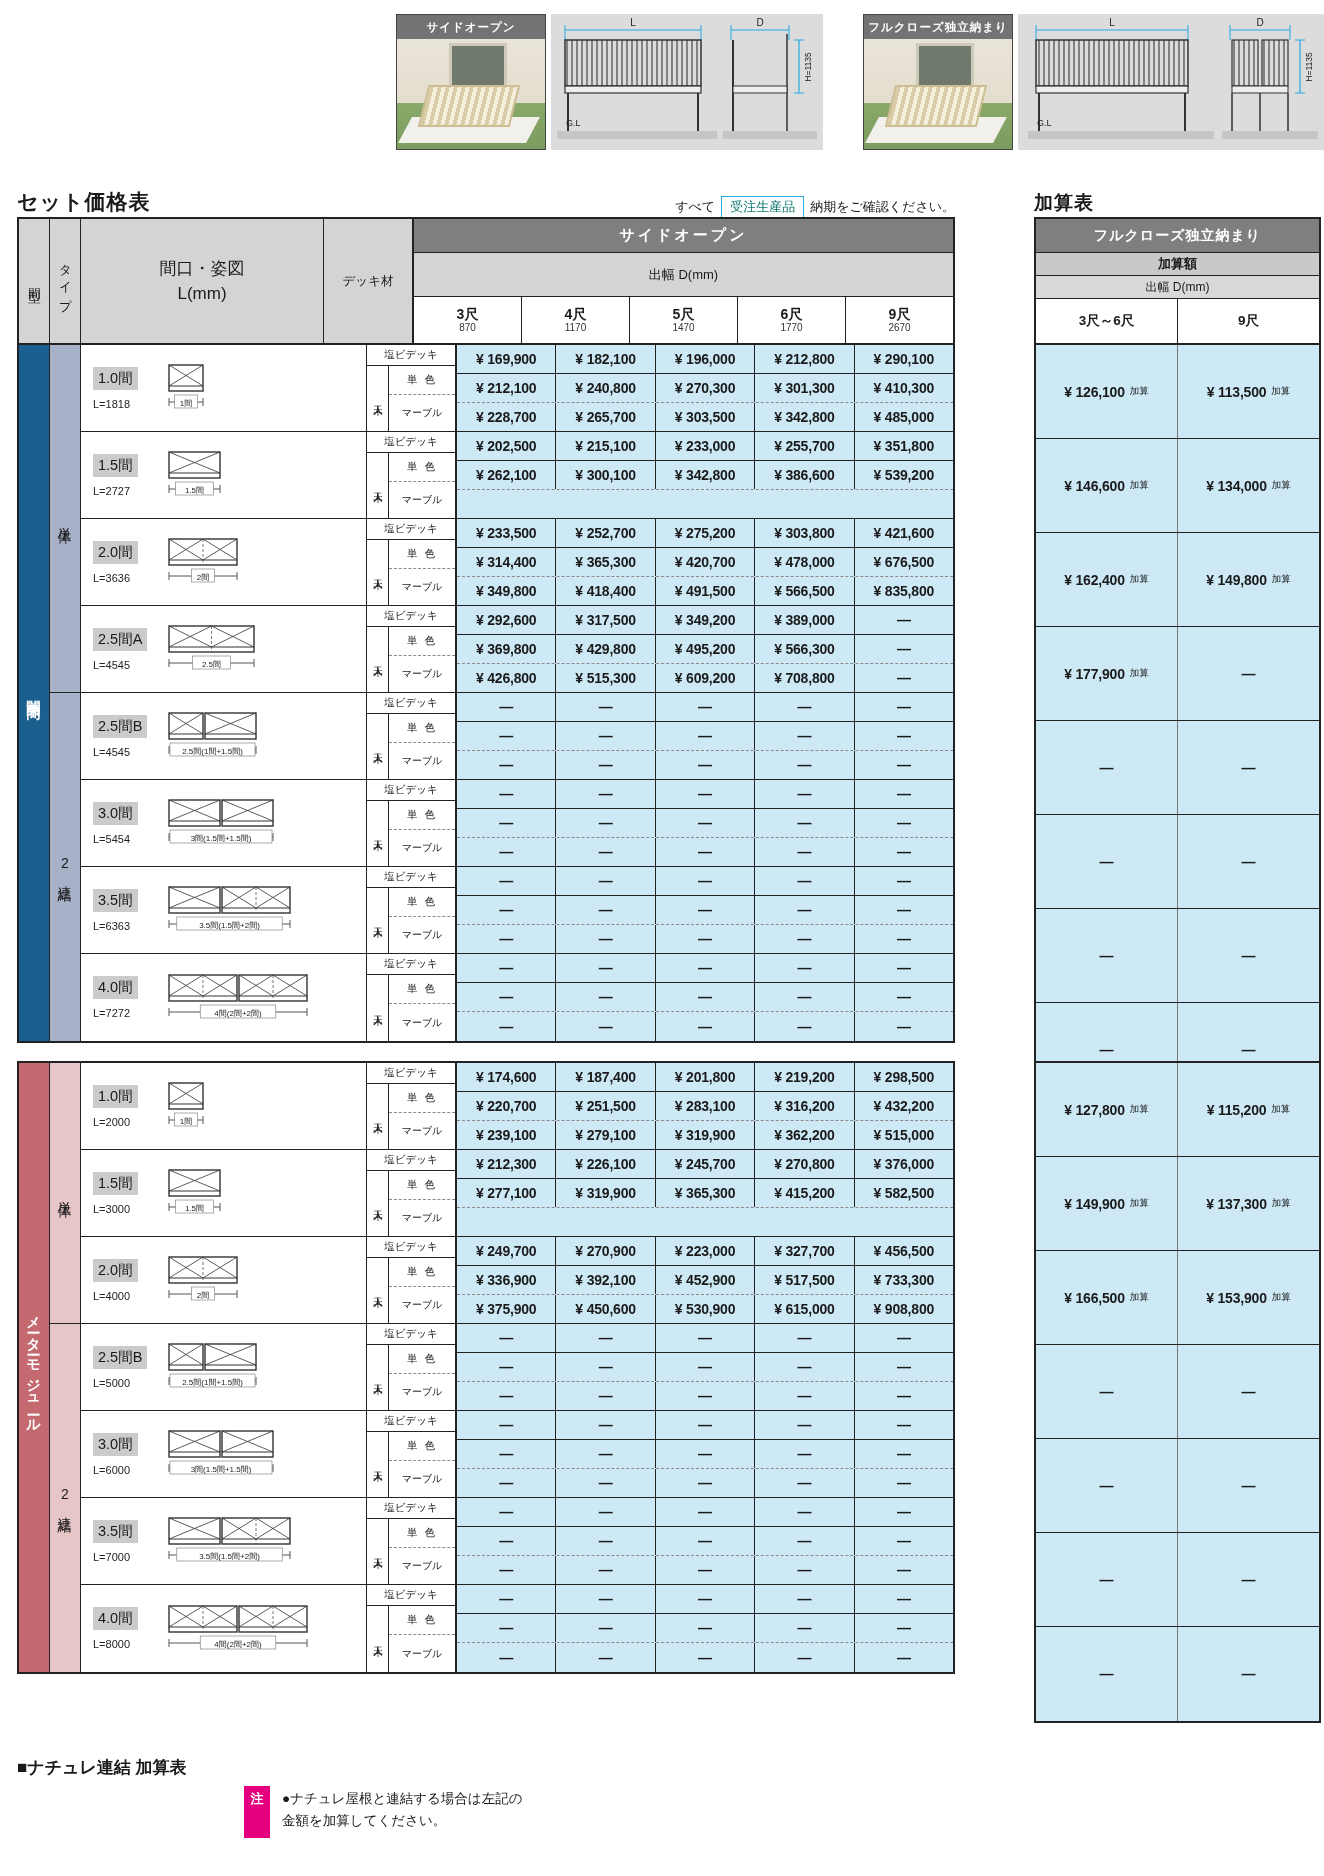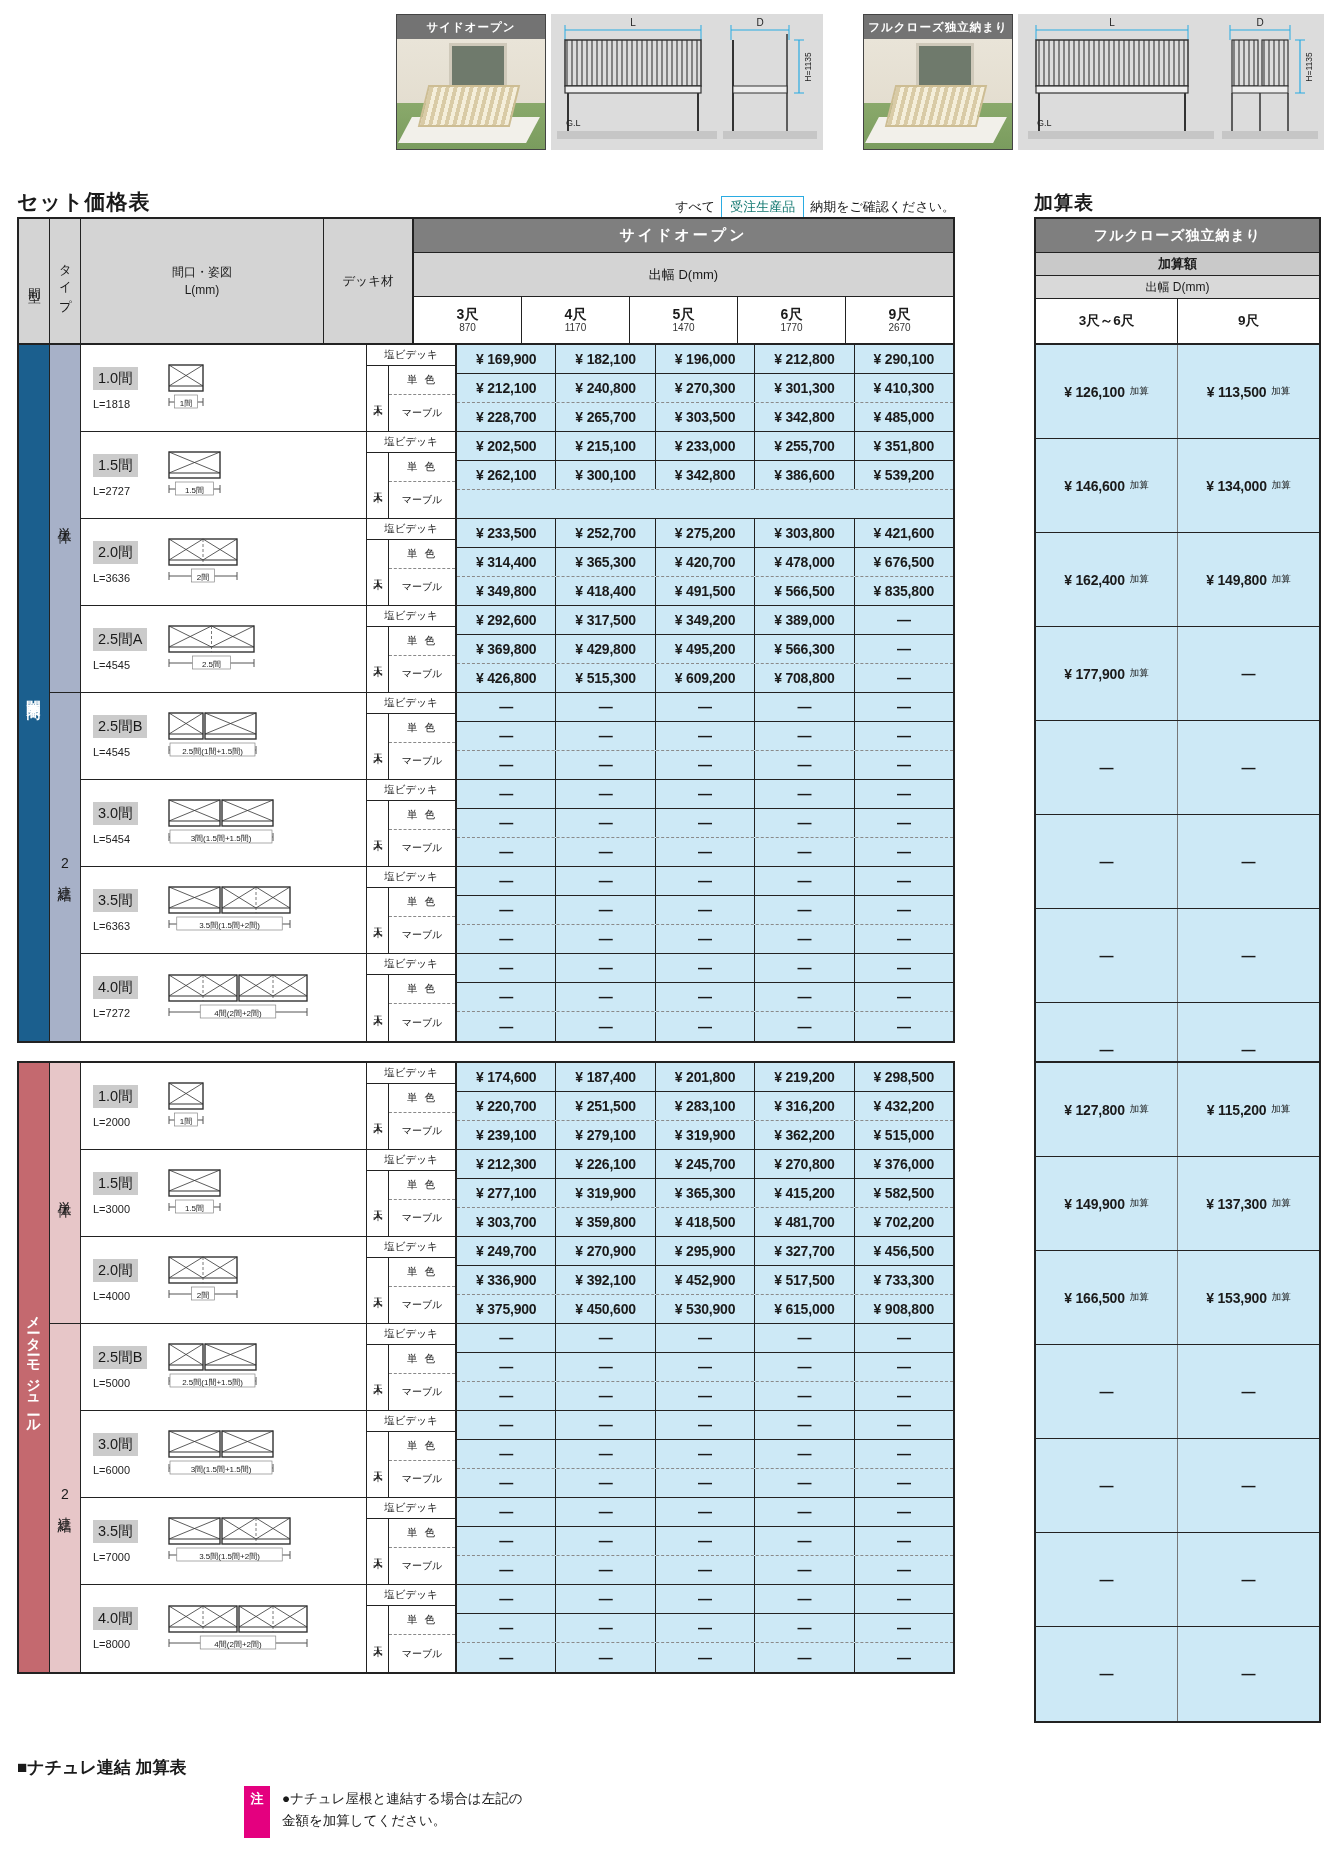--- a/index.html
+++ b/index.html
@@ -20,21 +20,21 @@
   .order-note{position:absolute;top:196px;left:620px;width:335px;font-size:13px;display:flex;align-items:center;justify-content:flex-end;white-space:nowrap;}
   .order-badge{display:inline-block;border:1px solid #29abe2;color:#0f766e;padding:1px 8px;margin:0 6px;font-size:13px;background:#fdfefe;}
   .add-title{position:absolute;left:1034px;top:190px;font-size:19px;font-weight:bold;letter-spacing:1px;}
 
   
   .main-table{position:absolute;left:17px;width:938px;border:2px solid #222;background:#fff;}
   .mt-header{display:flex;height:126px;border-bottom:2px solid #222;}
   .hc{background:#d4d4d4;display:flex;align-items:center;justify-content:center;border-right:1px solid #222;}
   .hc.w1{width:31px;}
   .hc.w2{width:31px;}
-  .hc.wspec{width:243px;flex-direction:column;font-size:12px;line-height:1.5;}
+  .hc.wspec{width:243px;flex-direction:column;font-size:17px;line-height:1.5;}
   .hc.wdeck{width:90px;font-size:12.5px;border-right:2px solid #222;}
   .h-right{flex:1;display:flex;flex-direction:column;}
   .h-bar{height:34px;background:#7f7f7f;color:#fff;font-size:15px;font-weight:bold;letter-spacing:3px;display:flex;align-items:center;justify-content:center;border-bottom:1px solid #222;}
   .h-depth{height:44px;background:#d4d4d4;font-size:13px;display:flex;align-items:center;justify-content:center;border-bottom:1px solid #222;}
   .h-shaku{flex:1;display:flex;background:#fff;}
   .sc{flex:1;display:flex;flex-direction:column;align-items:center;justify-content:center;border-left:1px solid #222;line-height:1.1;}
   .sc:first-child{border-left:none;}
   .sc .b{font-size:14px;font-weight:bold;}
   .sc .s{font-size:10px;color:#333;}
   .vtext{writing-mode:vertical-rl;text-orientation:mixed;letter-spacing:3px;font-size:14px;}
@@ -836,27 +836,20 @@
                 <div class="pc">¥ 270,800</div>
                 <div class="pc">¥ 376,000</div>
               </div>
               <div class="pr r2">
                 <div class="pc">¥ 277,100</div>
                 <div class="pc">¥ 319,900</div>
                 <div class="pc">¥ 365,300</div>
                 <div class="pc">¥ 415,200</div>
                 <div class="pc">¥ 582,500</div>
               </div>
-              <div class="pr r3">
-                <div class="pc">¥ 303,700</div>
-                <div class="pc">¥ 359,800</div>
-                <div class="pc">¥ 418,500</div>
-                <div class="pc">¥ 481,700</div>
-                <div class="pc">¥ 702,200</div>
-              </div>
             </div>
           </div>
           <div class="size-row">
             <div class="spec">
               <div class="spec-l">
                 <span class="sname">2.0間</span>
                 <span class="slen">L=4000</span>
               </div>
               <div class="spec-d">
                 <svg width="74" height="52" viewBox="0 0 74 52">
@@ -884,21 +877,21 @@
                 <div class="dt">
                   <div class="t1">単 色</div>
                   <div class="t2">マーブル</div>
                 </div>
               </div>
             </div>
             <div class="prices">
               <div class="pr r1">
                 <div class="pc">¥ 249,700</div>
                 <div class="pc">¥ 270,900</div>
-                <div class="pc">¥ 295,900</div>
+                <div class="pc">¥ 223,000</div>
                 <div class="pc">¥ 327,700</div>
                 <div class="pc">¥ 456,500</div>
               </div>
               <div class="pr r2">
                 <div class="pc">¥ 336,900</div>
                 <div class="pc">¥ 392,100</div>
                 <div class="pc">¥ 452,900</div>
                 <div class="pc">¥ 517,500</div>
                 <div class="pc">¥ 733,300</div>
               </div>

